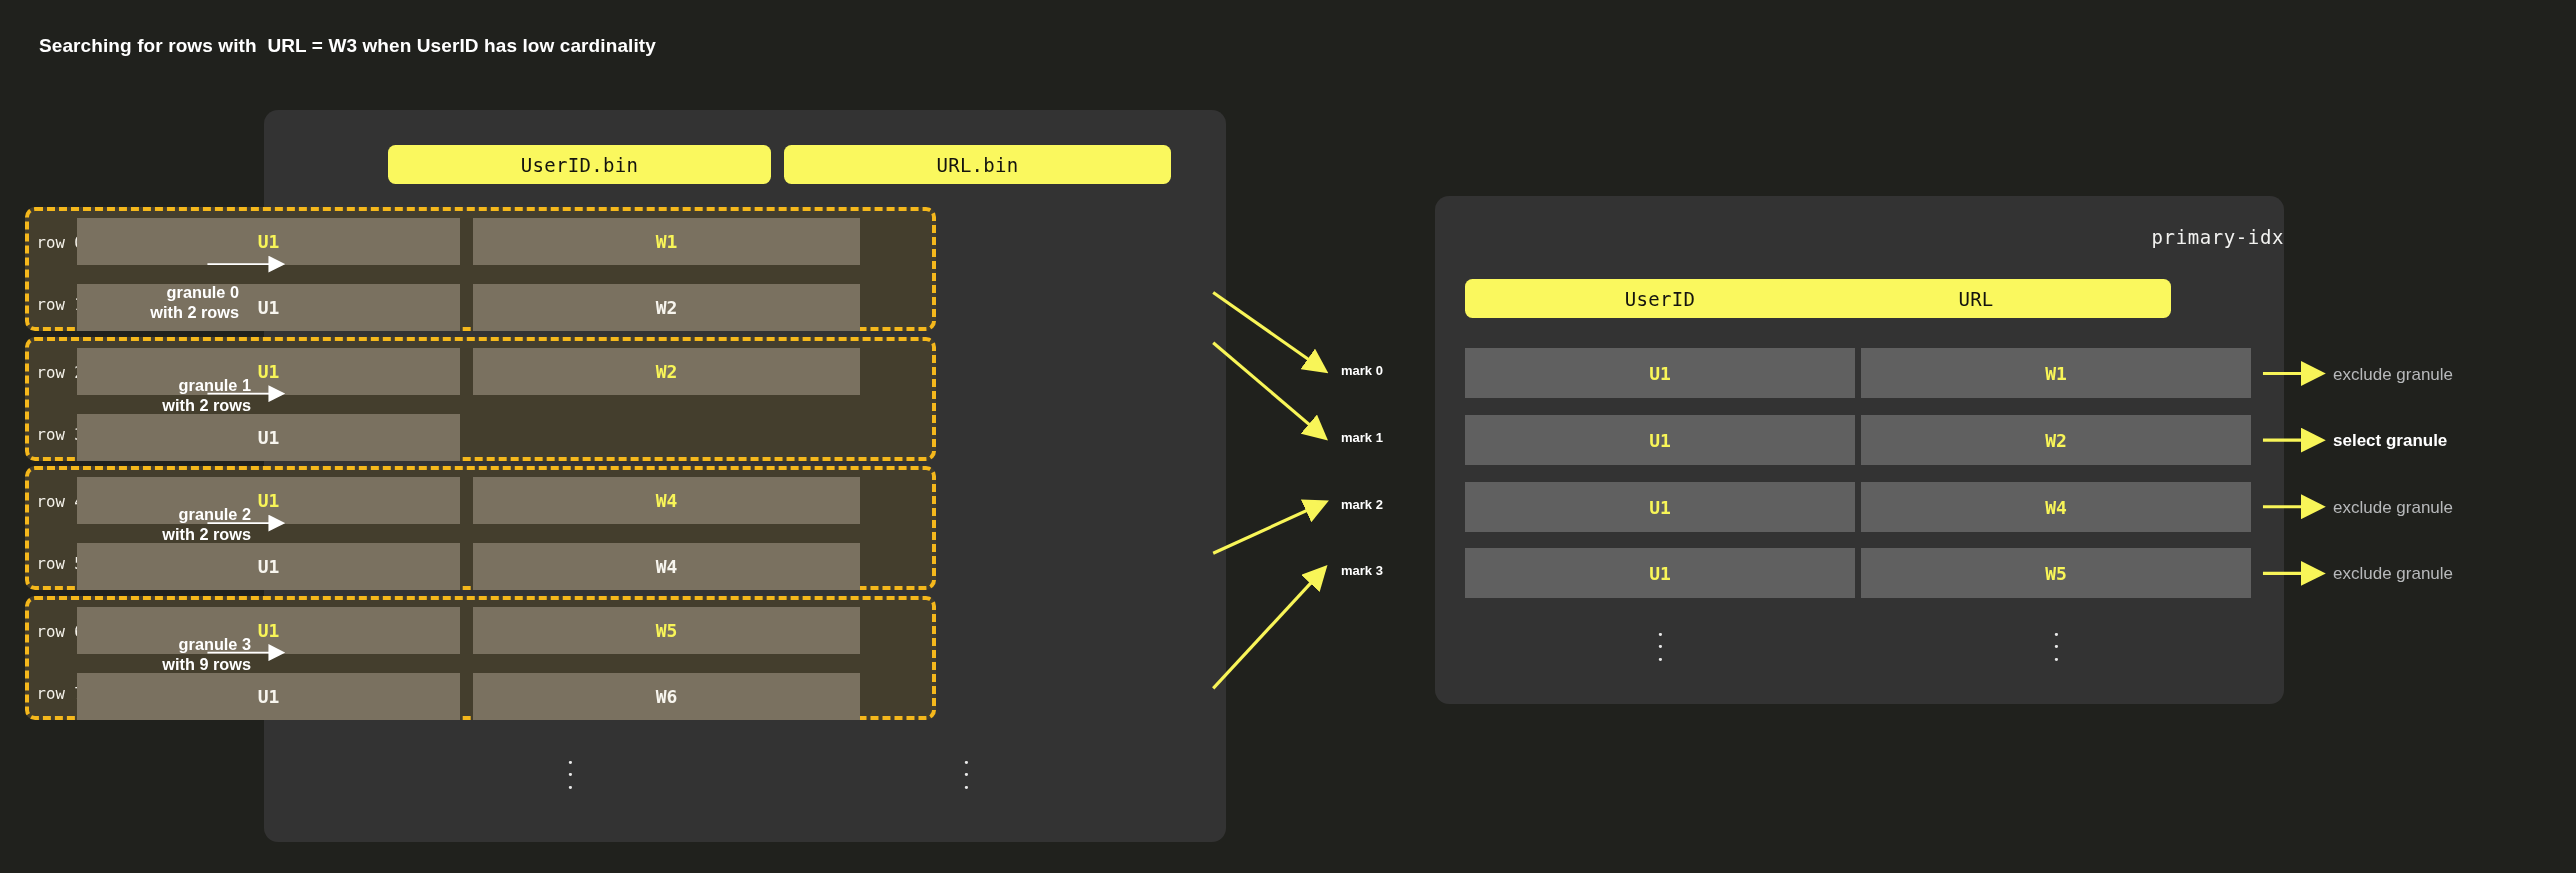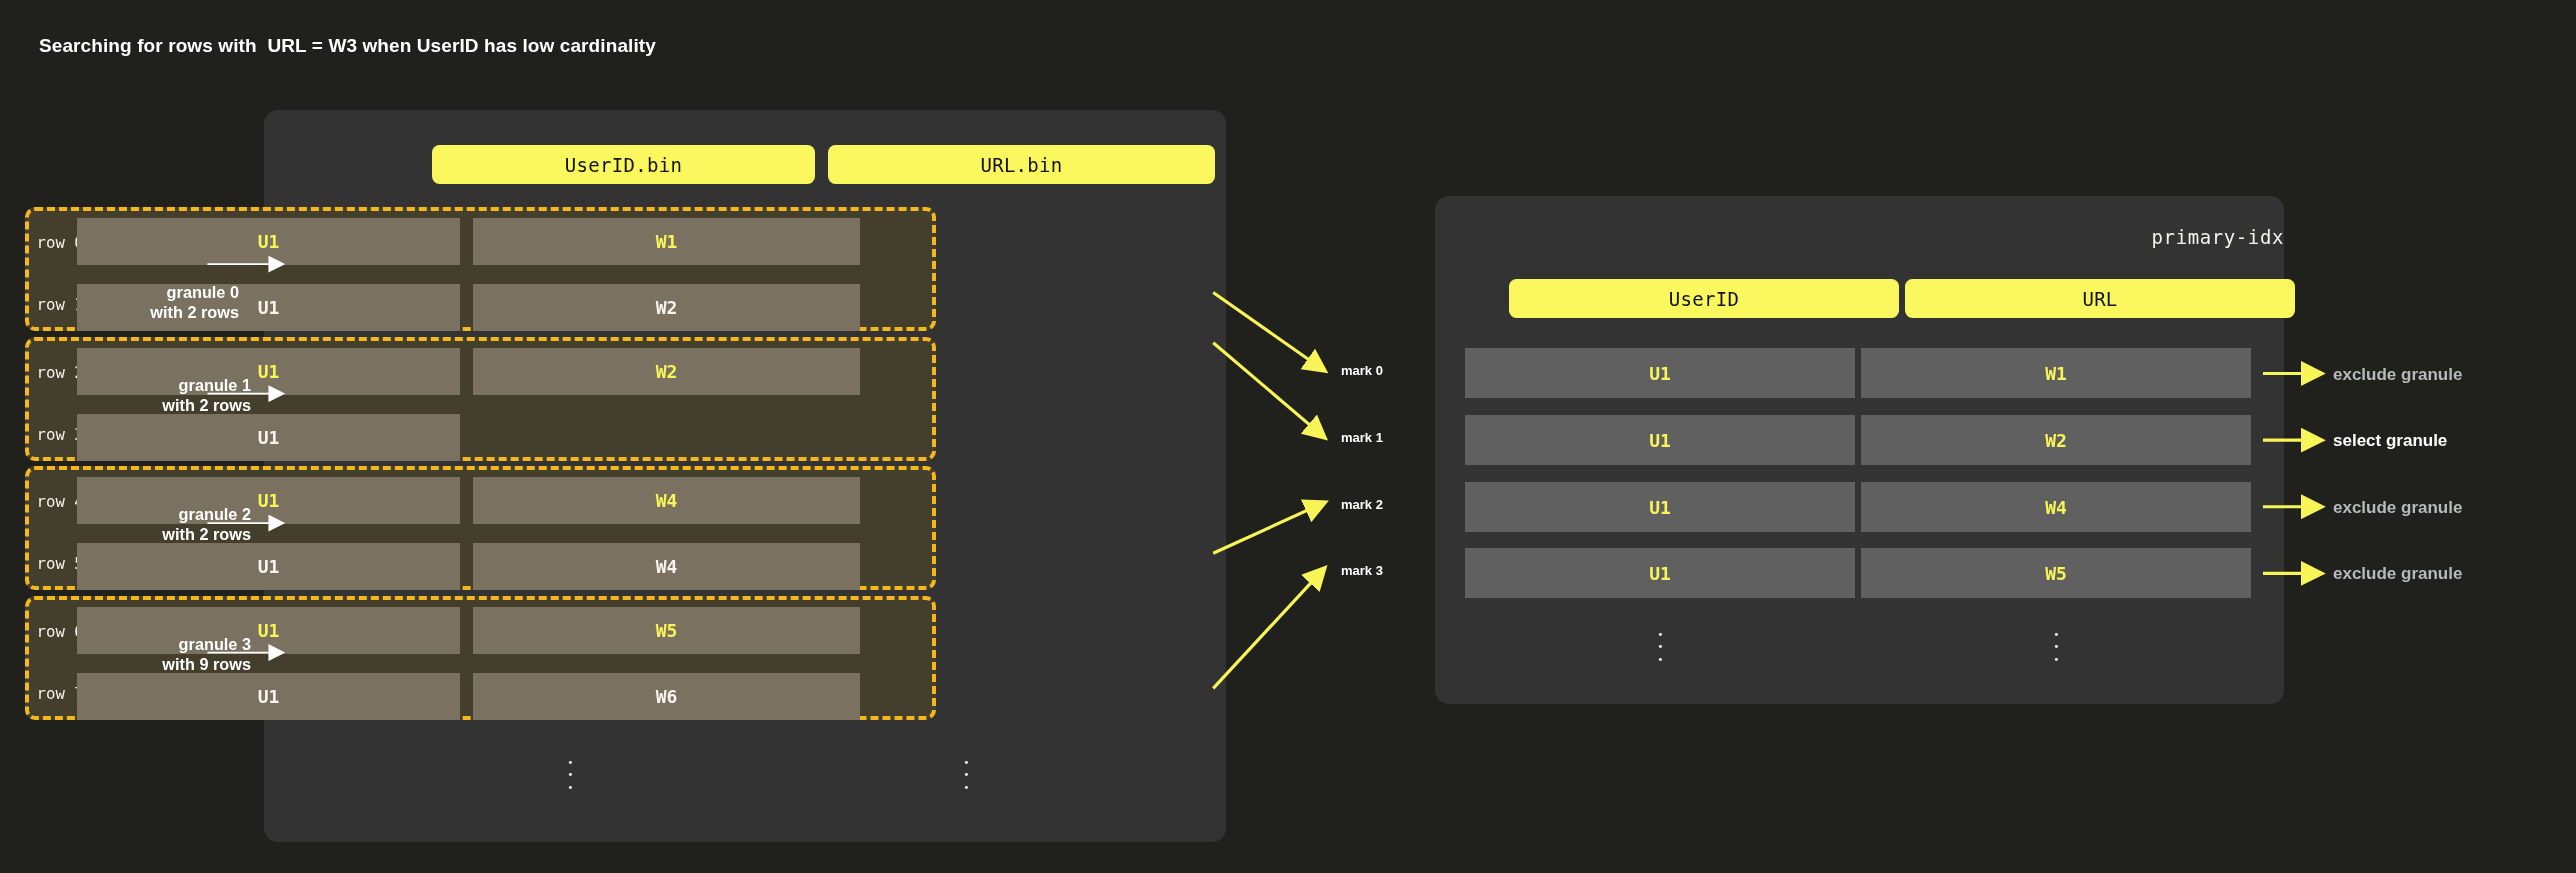--- a/index.html
+++ b/index.html
@@ -29,21 +29,21 @@
     position: absolute; width: 100%; text-align: center;
     font-family: "DejaVu Sans Mono", monospace;
     font-size: 19px; color: #f2f2f0; letter-spacing: 0.6px;
   }
 
   
   .colhead {
     position: absolute; background: #faf85e; border-radius: 7.5px;
     display: flex; align-items: center; justify-content: center;
     font-family: "DejaVu Sans Mono", monospace;
-    font-size: 19px; color: #14140f; letter-spacing: 0.3px; margin-left: 44px;
+    font-size: 19px; color: #14140f; letter-spacing: 0.3px;
   }
 
   
   .granule {
     position: absolute; left: 25px; width: 911px; height: 124px;
     background: #443e2d;
     border: 4.4px dashed #f5b81c;
     border-radius: 10px;
   }
   .rowlabel {
@@ -94,21 +94,21 @@
     font-family: "DejaVu Sans Mono", monospace;
     font-size: 18px; font-weight: bold; color: #f8f558;
   }
   .idx-cell.k0 { left: 1465px; width: 390px; }
   .idx-cell.k1 { left: 1861px; width: 390px; }
 
   
   .decide {
     position: absolute; font-size: 17px; white-space: nowrap;
   }
-  .decide.excl { color: #b7b9bb; font-weight: bold; }
+  .decide.excl { color: #b7b9bb; font-weight: normal; }
   .decide.sel  { color: #ffffff; font-weight: bold; }
 
   svg.overlay {
     position: absolute; left: 0; top: 0; width: 2576px; height: 874px;
     pointer-events: none;
   }
 </style>
 </head>
 <body>
 
@@ -170,21 +170,21 @@
 
   <div class="mark-label" style="left:1341px; top:363px;">mark 0</div>
   <div class="mark-label" style="left:1341px; top:430px;">mark 1</div>
   <div class="mark-label" style="left:1341px; top:497px;">mark 2</div>
   <div class="mark-label" style="left:1341px; top:563px;">mark 3</div>
 
   <div class="panel" id="idx-panel"></div>
   <div class="panel-title" style="left:1435px; top:226px; width:849px;text-align:right;">primary-idx</div>
 
   <div class="colhead" style="left:1465px; top:279px; width:390px; height:39px;">UserID</div>
-  <div class="colhead" style="left:1861px; top:279px; width:390px; height:39px;">URL</div>
+  <div class="colhead" style="left:1781px; top:279px; width:390px; height:39px;">URL</div>
 
   <div class="idx-cell k0" style="top:348px;">U1</div>
   <div class="idx-cell k1" style="top:348px;">W1</div>
   <div class="idx-cell k0" style="top:415px;">U1</div>
   <div class="idx-cell k1" style="top:415px;">W2</div>
   <div class="idx-cell k0" style="top:482px;">U1</div>
   <div class="idx-cell k1" style="top:482px;">W4</div>
   <div class="idx-cell k0" style="top:548px;">U1</div>
   <div class="idx-cell k1" style="top:548px;">W5</div>
 

